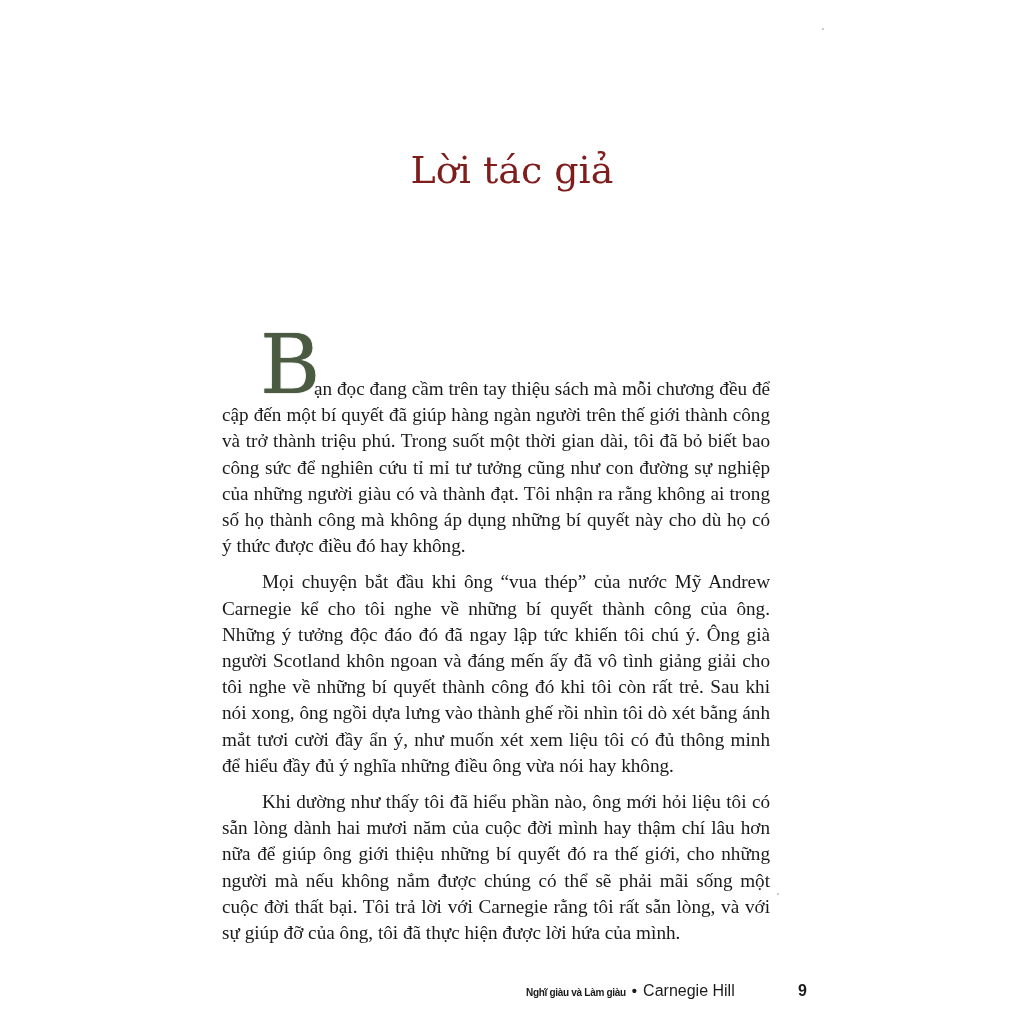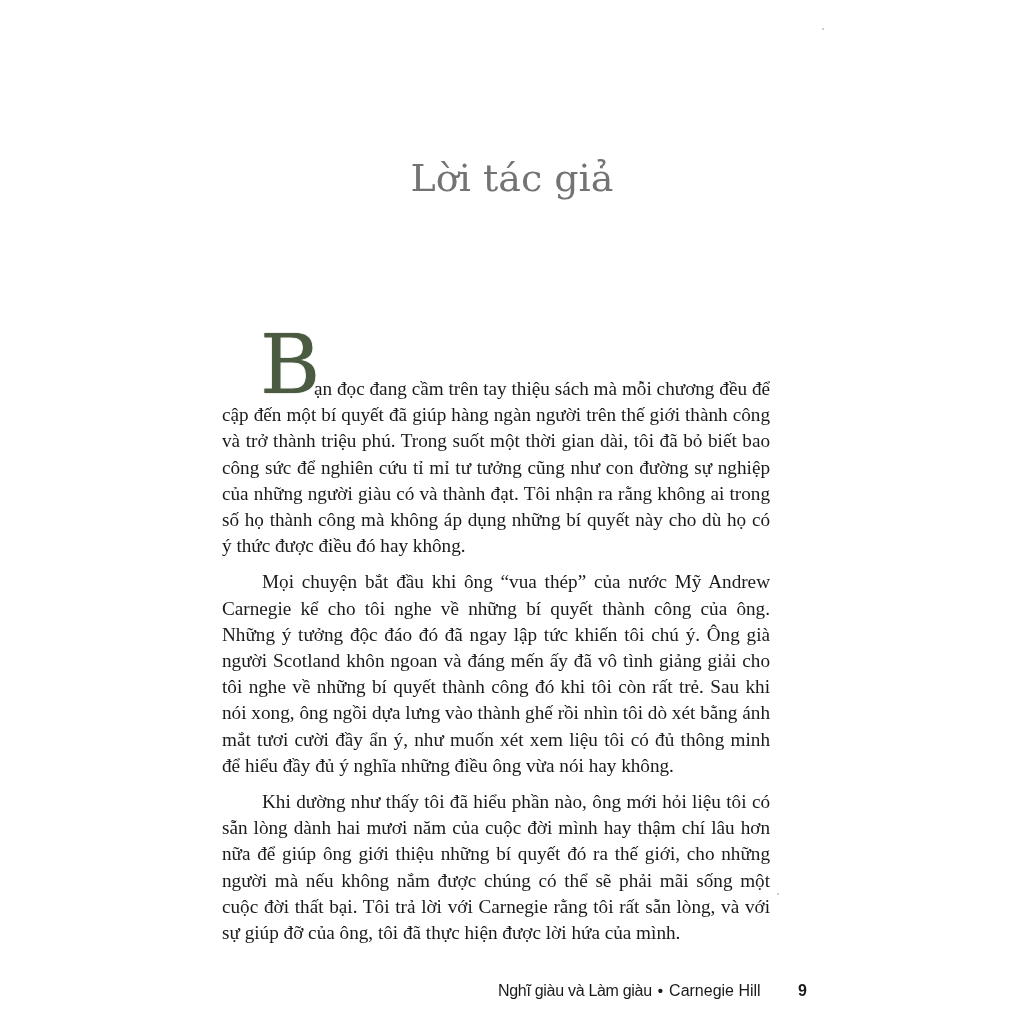--- a/index.html
+++ b/index.html
@@ -10,28 +10,28 @@
     body {
       width: 1024px;
       height: 1024px;
       position: relative;
       overflow: hidden;
       font-family: "DejaVu Serif", "Liberation Serif", serif;
       color: #1a1a1a;
     }
     .page-title {
       position: absolute;
-      top: 156px;
+      top: 148px;
       left: 0;
       width: 1024px;
       text-align: center;
       font-family: "DejaVu Serif", serif;
       font-size: 38px;
       font-weight: normal;
-      color: #737373;
+      color: #7f1d1d;
       margin: 0;
       letter-spacing: 0px;
     }
     .body-text {
       position: absolute;
       top: 376px;
       left: 222px;
       width: 548px;
       font-family: "Liberation Serif", "DejaVu Serif", serif;
       font-size: 19.2px;
@@ -65,23 +65,24 @@
       top: 982px;
       left: 498px;
       width: 320px;
       height: 24px;
       font-family: "Liberation Sans", "DejaVu Sans", sans-serif;
       font-size: 15px;
       color: #1a1a1a;
       white-space: nowrap;
     }
     .footer-book {
-      font-weight: normal;
-      font-size: 16px;
+      font-weight: bold;
+      font-size: 10px;
       letter-spacing: -0.3px;
+      margin-left: 28px;
     }
     .footer-bullet {
       margin: 0 6px;
       font-weight: bold;
     }
     .footer-author {
       font-size: 16px;
     }
     .footer-page {
       position: absolute;

